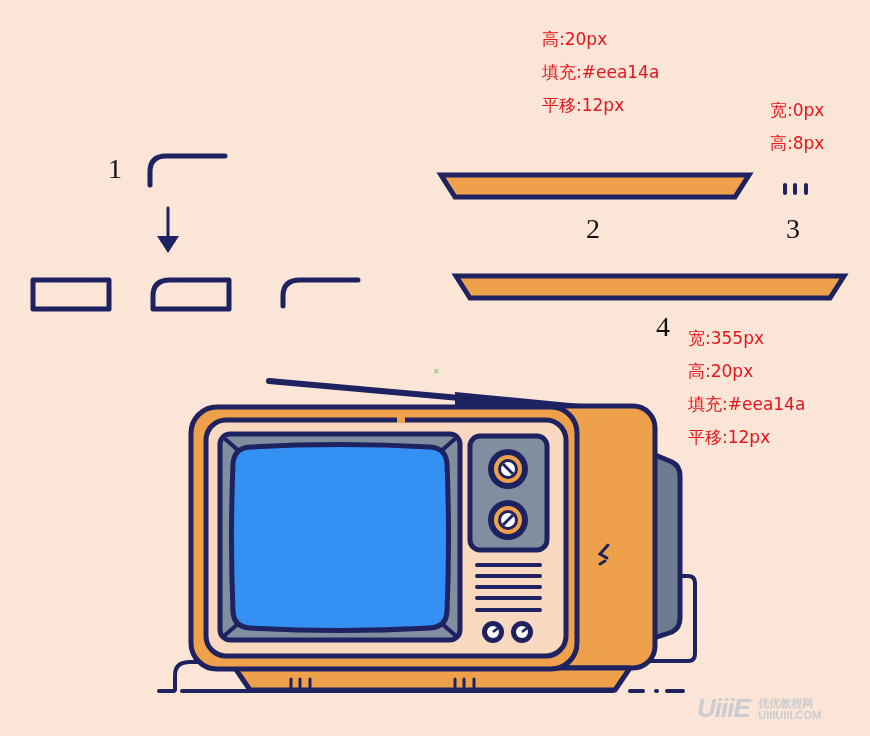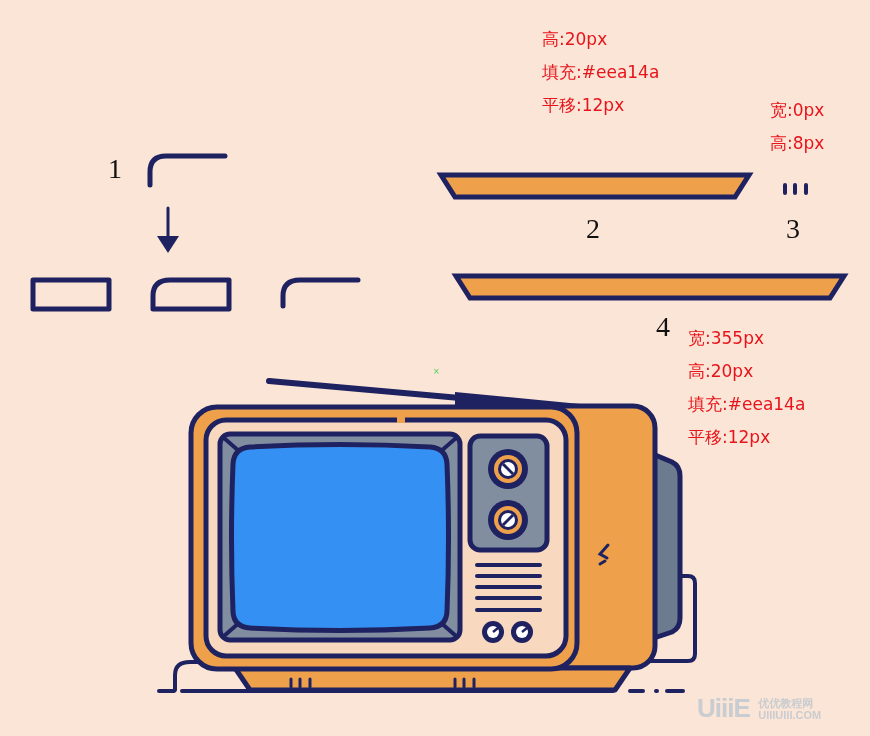--- a/index.html
+++ b/index.html
@@ -2,21 +2,21 @@
 <html><head>
 <meta charset="utf-8">
 <style>
   html,body{margin:0;padding:0;}
   body{width:870px;height:736px;background:#fbe5d6;position:relative;overflow:hidden;font-family:"Liberation Sans","DejaVu Sans",sans-serif;}
   .spec{position:absolute;color:#e8141b;font-size:17px;line-height:33px;font-family:"DejaVu Sans",sans-serif;}
   .spec div{white-space:nowrap;}
   .num{position:absolute;font-family:"Liberation Serif","DejaVu Serif",serif;font-size:28px;color:#111;}
   svg{position:absolute;left:0;top:0;}
   .wm{position:absolute;left:697px;top:693px;color:#c9ccd0;font-weight:bold;}
-  .wm .logo{font-size:26px;letter-spacing:-1px;display:inline-block;vertical-align:middle;}
+  .wm .logo{font-size:26px;font-style:italic;letter-spacing:-1px;display:inline-block;vertical-align:middle;}
   .wm .txt{display:inline-block;vertical-align:middle;font-size:11px;line-height:12px;margin-left:4px;}
 </style>
 </head>
 <body>
 
 <div class="spec" style="left:153px;top:37px;">
 </div>
 <div class="spec" style="left:542px;top:23px;">
   <div>高:20px</div>
   <div>填充:#eea14a</div>

